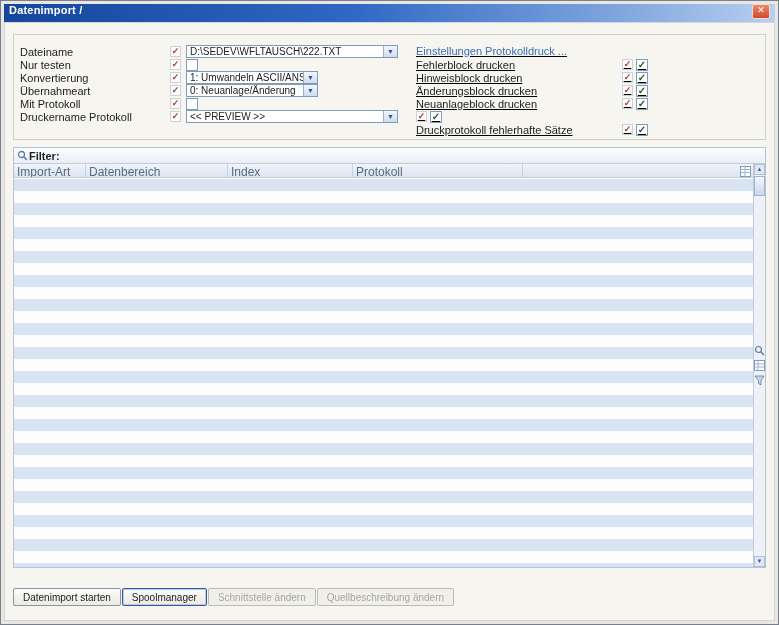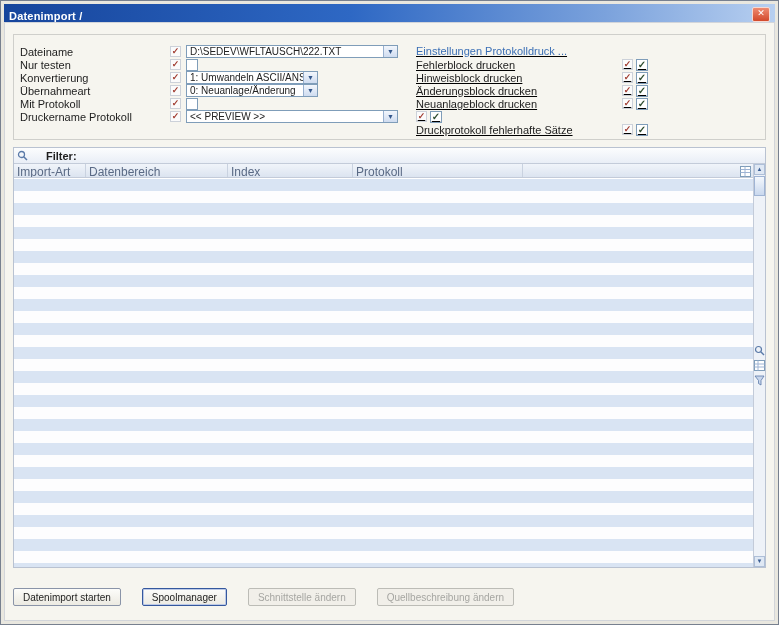--- a/index.html
+++ b/index.html
@@ -1,21 +1,21 @@
 <!DOCTYPE html>
 <html><head>
 <meta charset="utf-8">
 <style>
   html,body{margin:0;padding:0;}
   body{width:779px;height:625px;position:relative;font-family:"Liberation Sans",sans-serif;background:#ffffff;overflow:hidden;}
 
   .window{position:absolute;inset:0;background:#e9e7df;border:1px solid #77808f;box-sizing:border-box;}
   .titlebar{position:absolute;top:3px;left:3px;right:3px;height:18px;
     background:linear-gradient(to right,#16459c,#2e68c4 45%,#7ba2dc 78%,#b7cff0);
-    display:flex;align-items:flex-end;padding:0 5px;box-sizing:border-box;}
+    display:flex;align-items:flex-start;padding:0 5px;box-sizing:border-box;}
   .title{color:#ffffff;font-weight:bold;font-size:11px;letter-spacing:.2px;}
   .close{margin-left:auto;width:16px;height:13px;background:linear-gradient(#ef8a70,#d2492b);
     border:1px solid #f5d9d2;border-radius:2px;color:#fff;font-size:9px;line-height:11px;text-align:center;cursor:default;}
 
   .content{position:absolute;top:21px;left:3px;right:3px;bottom:3px;background:#f6f5ef;border:1px solid #d2d5da;box-sizing:border-box;}
 
   
   .form-panel{position:absolute;left:8px;top:11px;right:8px;height:106px;border:1px solid #cfcfcb;box-sizing:border-box;}
   .form-left{position:absolute;left:6px;top:10px;width:392px;}
   .form-row{display:flex;align-items:center;height:13px;}
@@ -37,21 +37,21 @@
 
   .form-right{position:absolute;left:402px;top:10px;right:0;text-decoration:underline;}
   .fr-title{font-size:11px;color:#3b6fb5;height:13px;line-height:13px;}
   .fr-row{display:flex;align-items:center;height:13px;}
   .fr-label{width:206px;font-size:11px;color:#1d1d1d;white-space:nowrap;}
   .fr-row .mini-icon{margin-right:3px;}
 
   
   .grid-panel{position:absolute;left:8px;top:124px;right:8px;height:421px;border:1px solid #b9c2d1;background:#fff;box-sizing:border-box;}
   .filter-bar{height:15px;background:linear-gradient(#fcfdfe,#e9eef6);border-bottom:1px solid #c3cbd9;
-    display:flex;align-items:center;padding:0 3px;gap:18px;box-sizing:content-box;}
+    display:flex;align-items:center;padding:0 3px;gap:1px;box-sizing:content-box;}
   .filter-label{font-weight:bold;font-size:11px;color:#1f1f1f;}
   .header-row{height:14px;display:flex;background:linear-gradient(#f0f4fa,#dce4f0);border-bottom:1px solid #c3cbd9;
     padding-right:12px;box-sizing:border-box;}
   .hcell{font-size:12px;color:#5a6a85;padding:1px 3px 0 3px;border-right:1px solid #c9d2e0;box-sizing:border-box;
     white-space:nowrap;overflow:hidden;}
   .hcell.flex{flex:1;border-right:none;display:flex;justify-content:flex-end;align-items:center;padding-right:2px;}
   .grid-body{position:absolute;top:31px;bottom:0;left:0;right:12px;overflow:hidden;}
   .trow{height:12px;}
   .trow.stripe{background:#d9e4f3;}
   .trow.plain{background:#fdfdfe;}
@@ -59,21 +59,21 @@
   .vscroll{position:absolute;top:16px;right:0;bottom:0;width:12px;background:#eef2f8;border-left:1px solid #c3cbd9;box-sizing:border-box;}
   .sbtn{position:absolute;left:0;width:11px;height:11px;background:#dfe8f4;border:1px solid #aebfd8;box-sizing:border-box;
     color:#3c5f94;font-size:6px;text-align:center;line-height:9px;}
   .sbtn.up{top:0;}
   .sbtn.down{bottom:0;}
   .sthumb{position:absolute;top:12px;left:0;width:11px;height:20px;background:linear-gradient(#f4f8fd,#c9d8ee);border:1px solid #9fb4d4;box-sizing:border-box;}
   .mid-icons{position:absolute;left:0;top:181px;width:11px;display:flex;flex-direction:column;gap:4px;align-items:center;}
   .sicon{width:11px;height:11px;display:block;}
 
   
-  .btnbar{position:absolute;left:8px;top:565px;display:flex;gap:21px;}
+  .btnbar{position:absolute;left:8px;top:565px;display:flex;gap:1px;}
   .btn{height:18px;padding:0 9px;background:linear-gradient(#fcfcfa,#eceae2);border:1px solid #8a94a8;border-radius:2px;
     font-size:10px;color:#1d1d1d;display:flex;align-items:center;font-family:"Liberation Sans",sans-serif;}
   .btn.primary{border:1px solid #35589e;box-shadow:inset 0 0 0 1px #bcc9e6;}
   .btn.disabled{color:#a6a6a2;border-color:#bcbcb6;background:#f1efe9;box-shadow:none;}
 </style>
 </head>
 <body>
 
 <div class="window">
 

